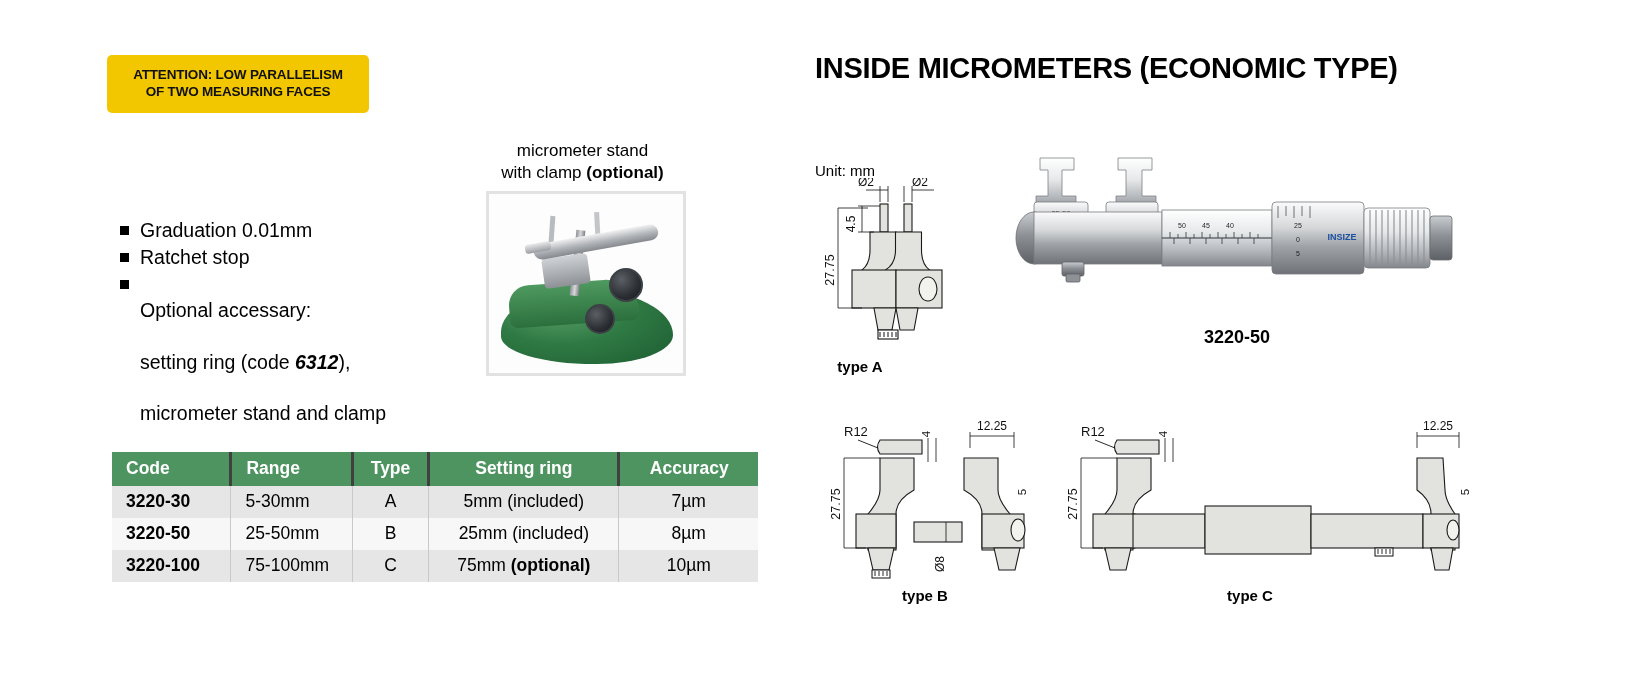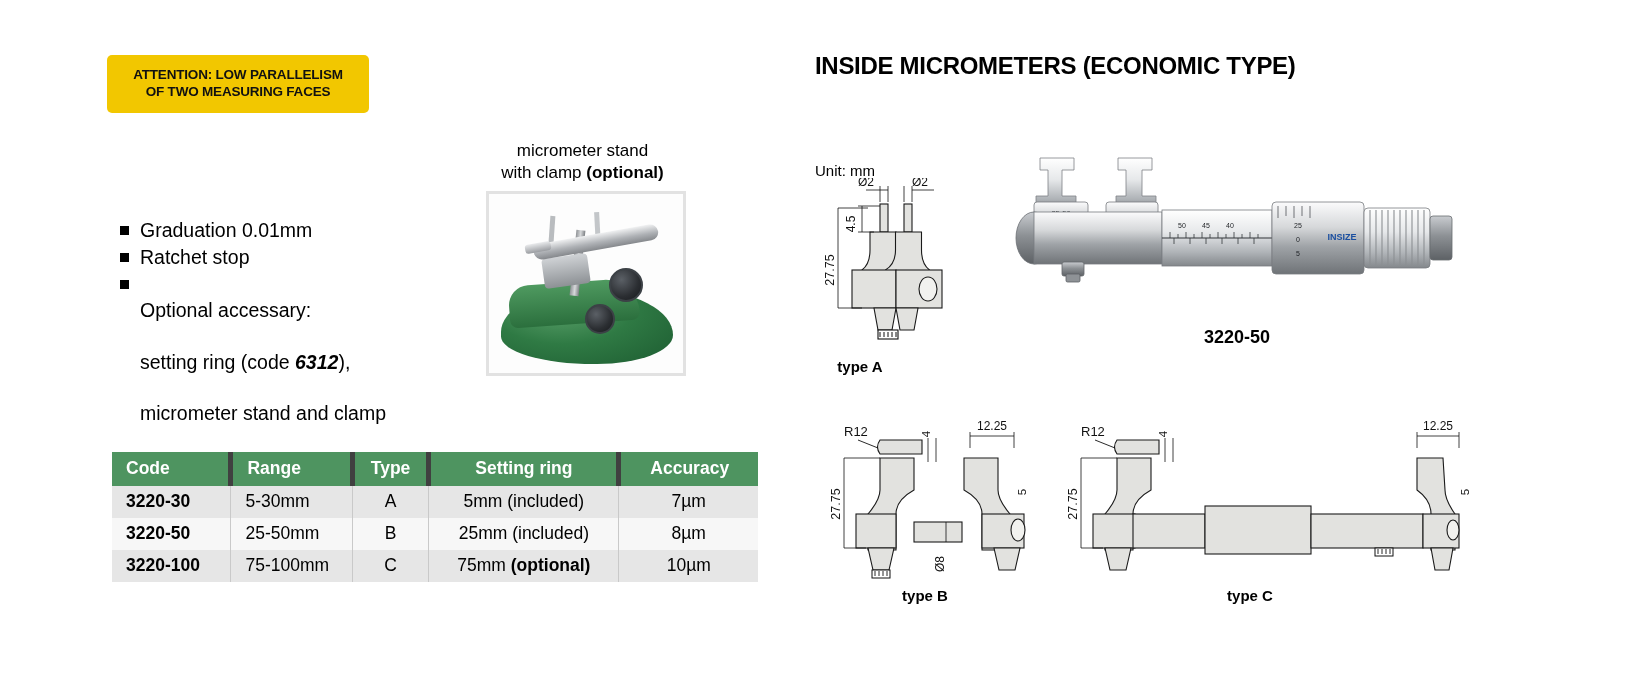--- a/index.html
+++ b/index.html
@@ -113,21 +113,21 @@
 
   
   .spec-table {
     position: absolute; left: 112px; top: 452px;
     border-collapse: collapse; width: 646px;
     font-size: 17.5px;
   }
   .spec-table th {
     background: #4e9460; color: #fff; font-weight: bold;
     text-align: left; padding: 6px 0 7px 14px;
-    border-right: 5px solid #404040; height: 32px;
+    border-right: 3px solid #404040; height: 32px;
   }
   .spec-table th:last-child { border-right: none; text-align: center; padding-left: 0; }
   .spec-table th.c { text-align: center; padding-left: 0; }
   .spec-table td {
     padding: 5px 0 6px 14px; height: 30px;
     border-right: 1px solid #c9c9c9;
   }
   .spec-table td:last-child { border-right: none; margin-top: 6px; }
   .spec-table td.c { text-align: center; padding-left: 0; }
   .spec-table tbody tr:nth-child(odd) { background: #e6e6e6; }
@@ -136,21 +136,21 @@
   .spec-table td b { font-weight: bold; }
   .spec-table .colcode { width: 122px; }
   .spec-table .colrange { width: 124px; }
   .spec-table .coltype { width: 78px; }
   .spec-table .colring { width: 196px; }
   .spec-table .colacc { width: 142px; }
 
   
   .main-title {
     position: absolute; left: 815px; top: 52px;
-    font-size: 24px; font-weight: bold; letter-spacing: -0.3px;
+    font-size: 29px; font-weight: bold; letter-spacing: -0.3px;
     white-space: nowrap;
   }
   .unit-label {
     position: absolute; left: 815px; top: 162px;
     font-size: 15px;
   }
 
   
   .dwg { position: absolute; }
   .dwg svg { display: block; }

